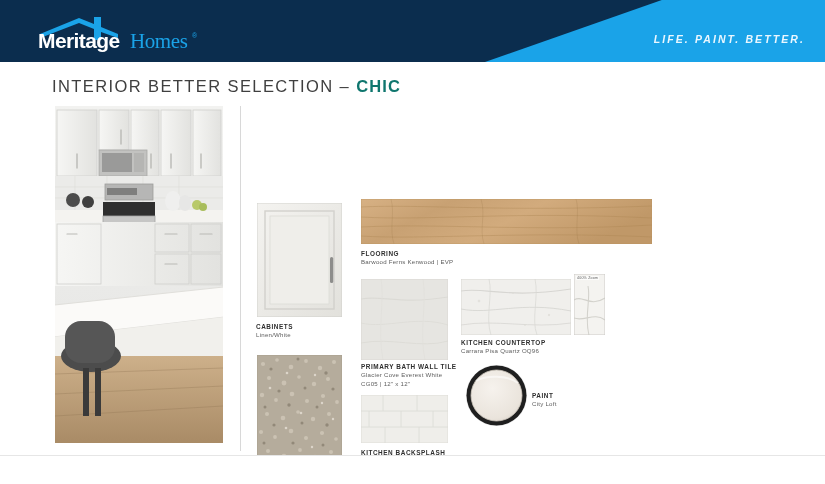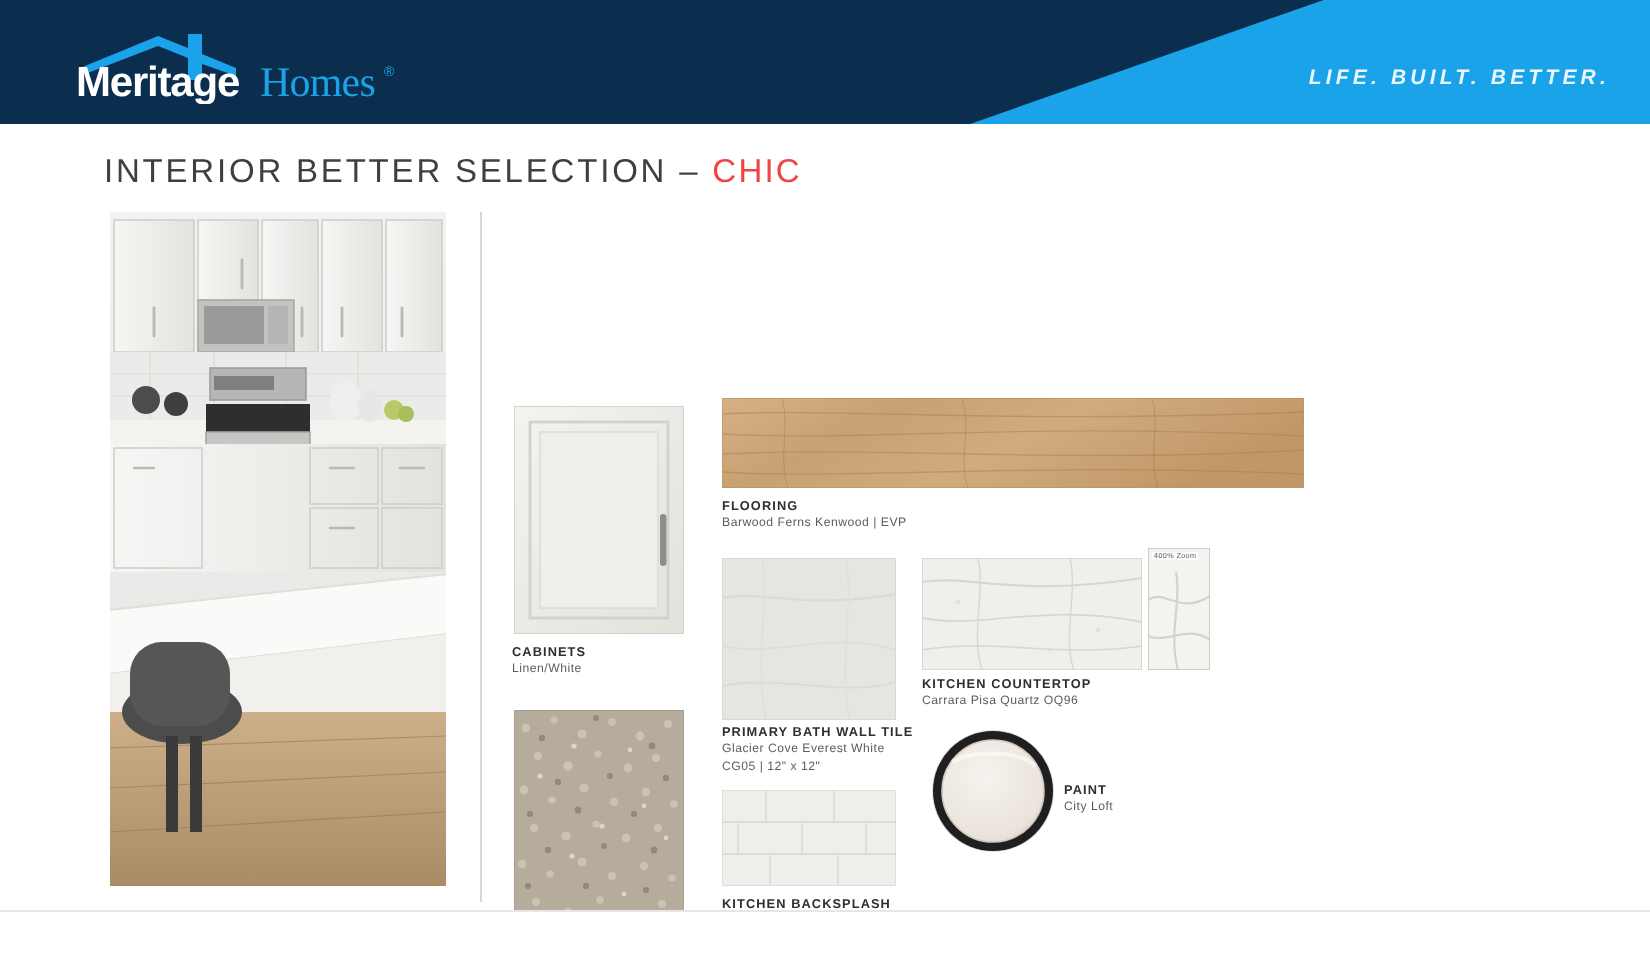--- a/index.html
+++ b/index.html
@@ -33,21 +33,21 @@
   .logo svg{display:block;}
   .header-underline{
     position:absolute;left:0;top:62px;width:825px;height:3px;background:#ffffff;
   }
   
   .page-title{
     position:absolute;left:52px;top:77px;
     font-size:16.5px;color:#3f3f3f;letter-spacing:1.4px;
     font-weight:300;white-space:nowrap;
   }
-  .page-title b{font-weight:normal;color:#ef4444;letter-spacing:1.1px;}
+  .page-title b{font-weight:bold;color:#0f766e;letter-spacing:1.1px;}
   
   .board{
     position:absolute;left:0;top:95px;width:825px;height:360px;
   }
   .vrule{
     position:absolute;left:240px;top:11px;width:1px;height:345px;
     background:#d8d8d8;
   }
   
   .kitchen{
@@ -108,21 +108,21 @@
   <div class="header-diag"></div>
   <div class="logo">
     <svg width="200" height="38" viewBox="0 0 200 38" xmlns="http://www.w3.org/2000/svg">
 
       <path d="M18 20 L57 4 L72 10 L72 3 L79 3 L79 13 L96 20 L96 24 L79 18 L79 26 L72 26 L72 15 L57 9 L18 24 Z" fill="#1aa3e8"></path>
       <text x="16" y="34" font-family="Liberation Sans, sans-serif" font-size="21" font-weight="bold" fill="#ffffff" letter-spacing="-0.6">Meritage</text>
       <text x="108" y="34" font-family="Liberation Serif, serif" font-size="21" fill="#1aa3e8" letter-spacing="-0.4">Homes</text>
       <text x="170" y="24" font-family="Liberation Sans, sans-serif" font-size="7" fill="#1aa3e8">®</text>
     </svg>
   </div>
-  <div class="tagline">LIFE. BUILT. BETTER.</div>
+  <div class="tagline">LIFE. PAINT. BETTER.</div>
 </div>
 <div class="header-underline"></div>
 
 <div class="page-title">
   <span>INTERIOR BETTER SELECTION – </span><b>CHIC</b>
 </div>
 
 <div class="board">
 
   <div class="vrule"></div>

